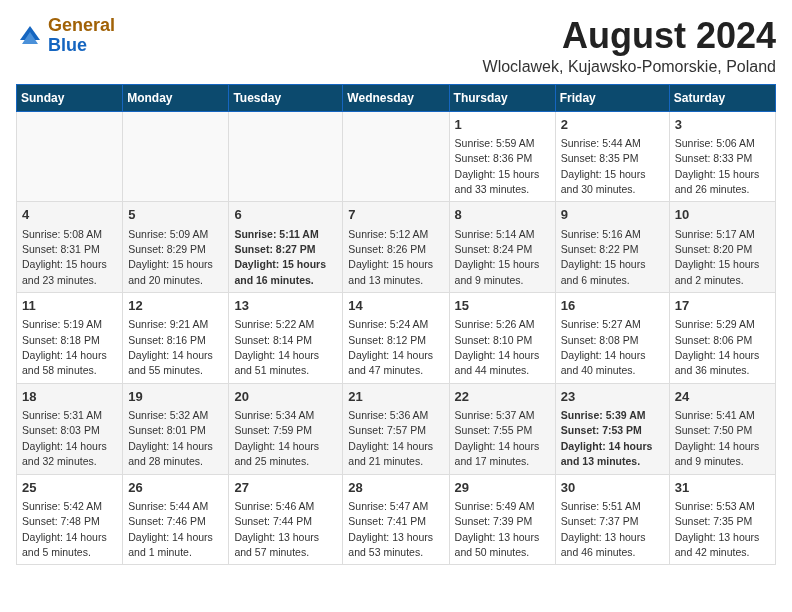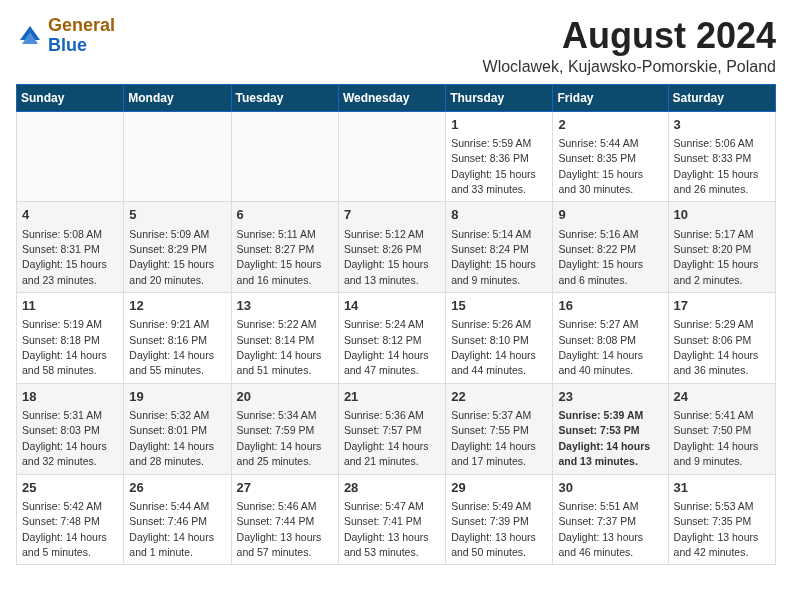--- a/index.html
+++ b/index.html
@@ -148,21 +148,21 @@
       </tr>
       <tr>
         <td><span class="day-number">4</span><span class="day-info" style="white-space: pre-line;">Sunrise: 5:08 AM
 Sunset: 8:31 PM
 Daylight: 15 hours
 and 23 minutes.</span></td>
         <td><span class="day-number">5</span><span class="day-info" style="white-space: pre-line;">Sunrise: 5:09 AM
 Sunset: 8:29 PM
 Daylight: 15 hours
 and 20 minutes.</span></td>
-        <td><span class="day-number">6</span><span class="day-info" style="white-space: pre-line;">Sunrise: 5:11 AM
+        <td><span class="day-number">6</span><span class="day-info" style="white-space: pre-line; font-weight: bold;">Sunrise: 5:11 AM
 Sunset: 8:27 PM
 Daylight: 15 hours
 and 16 minutes.</span></td>
         <td><span class="day-number">7</span><span class="day-info" style="white-space: pre-line;">Sunrise: 5:12 AM
 Sunset: 8:26 PM
 Daylight: 15 hours
 and 13 minutes.</span></td>
         <td><span class="day-number">8</span><span class="day-info" style="white-space: pre-line;">Sunrise: 5:14 AM
 Sunset: 8:24 PM
 Daylight: 15 hours

